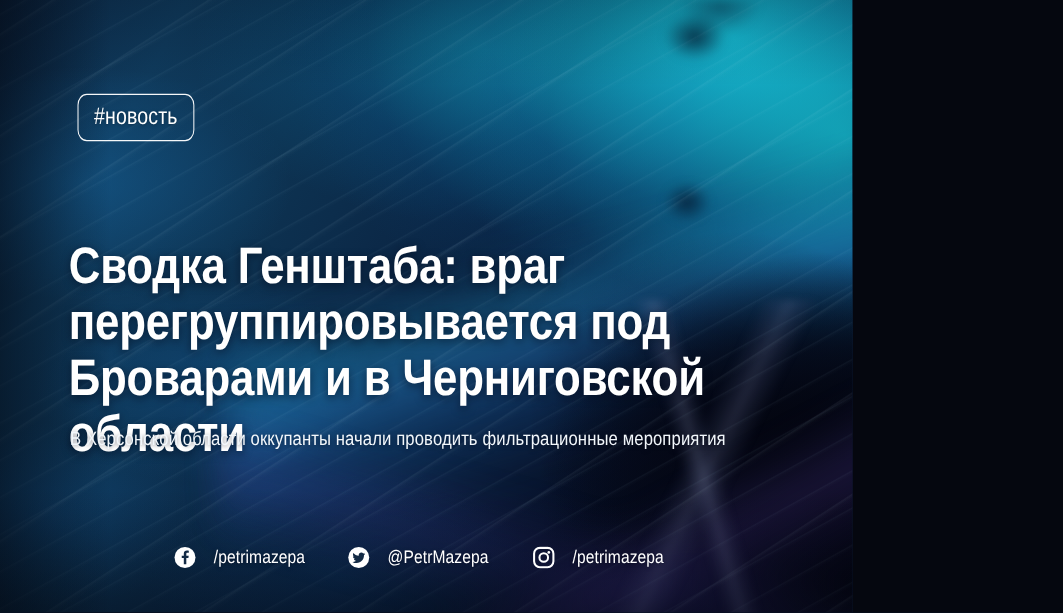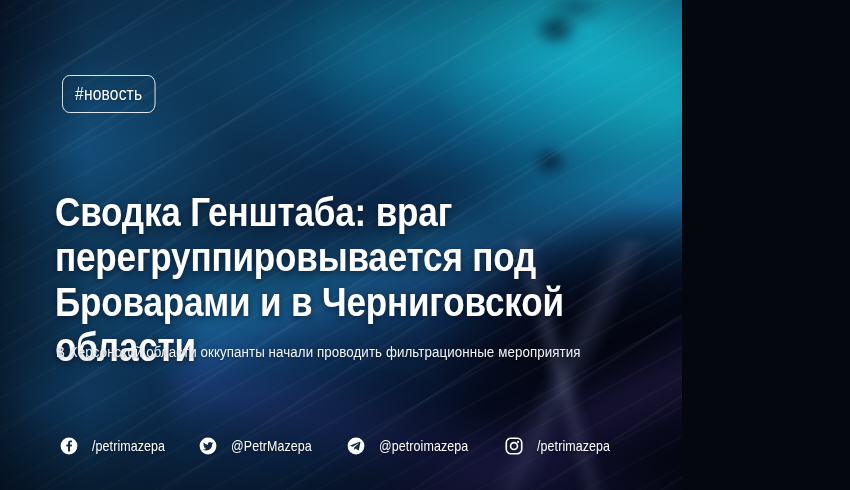--- a/index.html
+++ b/index.html
@@ -305,29 +305,20 @@
       <div class="social">
         <span class="ico">
           <svg viewBox="0 0 24 24" width="18" height="18" aria-hidden="true">
             <circle cx="12" cy="12" r="11.2" fill="#ffffff"></circle>
             <path d="M19 8.1c-0.5 0.23-1.05 0.38-1.62 0.45 0.58-0.35 1.03-0.9 1.24-1.56-0.55 0.32-1.15 0.56-1.79 0.69-0.51-0.55-1.25-0.89-2.06-0.89-1.56 0-2.82 1.26-2.82 2.82 0 0.22 0.02 0.44 0.07 0.64-2.35-0.12-4.43-1.24-5.82-2.95-0.24 0.42-0.38 0.9-0.38 1.42 0 0.98 0.5 1.84 1.26 2.35-0.46-0.02-0.9-0.14-1.28-0.35v0.03c0 1.37 0.97 2.51 2.26 2.77-0.24 0.06-0.49 0.1-0.75 0.1-0.18 0-0.36-0.02-0.53-0.05 0.36 1.12 1.4 1.94 2.63 1.96-0.97 0.76-2.18 1.21-3.5 1.21-0.23 0-0.45-0.01-0.67-0.04 1.25 0.8 2.73 1.27 4.32 1.27 5.18 0 8.02-4.29 8.02-8.02l-0.01-0.36c0.56-0.4 1.03-0.89 1.41-1.46z" fill="#132a45"></path>
           </svg>
         </span>
         <span class="handle">@PetrMazepa</span>
       </div>
 
-      <div class="social">
-        <span class="ico">
-          <svg viewBox="0 0 24 24" width="18" height="18" aria-hidden="true">
-            <circle cx="12" cy="12" r="11.2" fill="#ffffff"></circle>
-            <path d="M17.9 7.35l-2.06 9.72c-0.15 0.69-0.56 0.86-1.14 0.53l-3.15-2.32-1.52 1.46c-0.17 0.17-0.31 0.31-0.63 0.31l0.22-3.2 5.82-5.26c0.25-0.22-0.06-0.35-0.39-0.13l-7.19 4.53-3.1-0.97c-0.67-0.21-0.69-0.67 0.14-1l12.1-4.66c0.56-0.2 1.05 0.13 0.9 0.99z" fill="#132a45"></path>
-          </svg>
-        </span>
-        <span class="handle">@petroimazepa</span>
-      </div>
 
       <div class="social">
         <span class="ico">
           <svg viewBox="0 0 24 24" width="18" height="18" aria-hidden="true">
             <rect x="1.7" y="1.7" width="20.6" height="20.6" rx="6.2" ry="6.2" fill="none" stroke="#ffffff" stroke-width="2.2"></rect>
             <circle cx="12" cy="12" r="4.6" fill="none" stroke="#ffffff" stroke-width="2.2"></circle>
             <circle cx="17.4" cy="6.6" r="1.45" fill="#ffffff"></circle>
           </svg>
         </span>
         <span class="handle">/petrimazepa</span>

